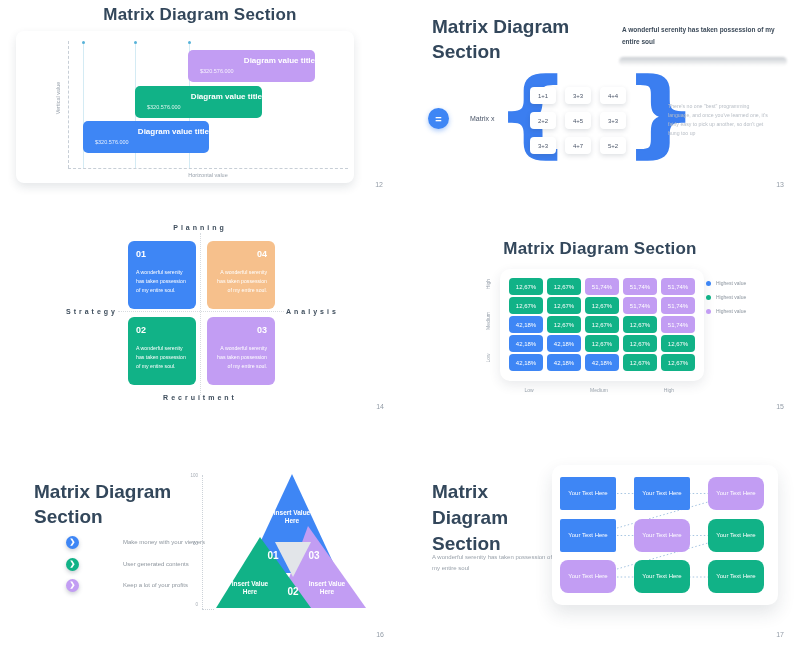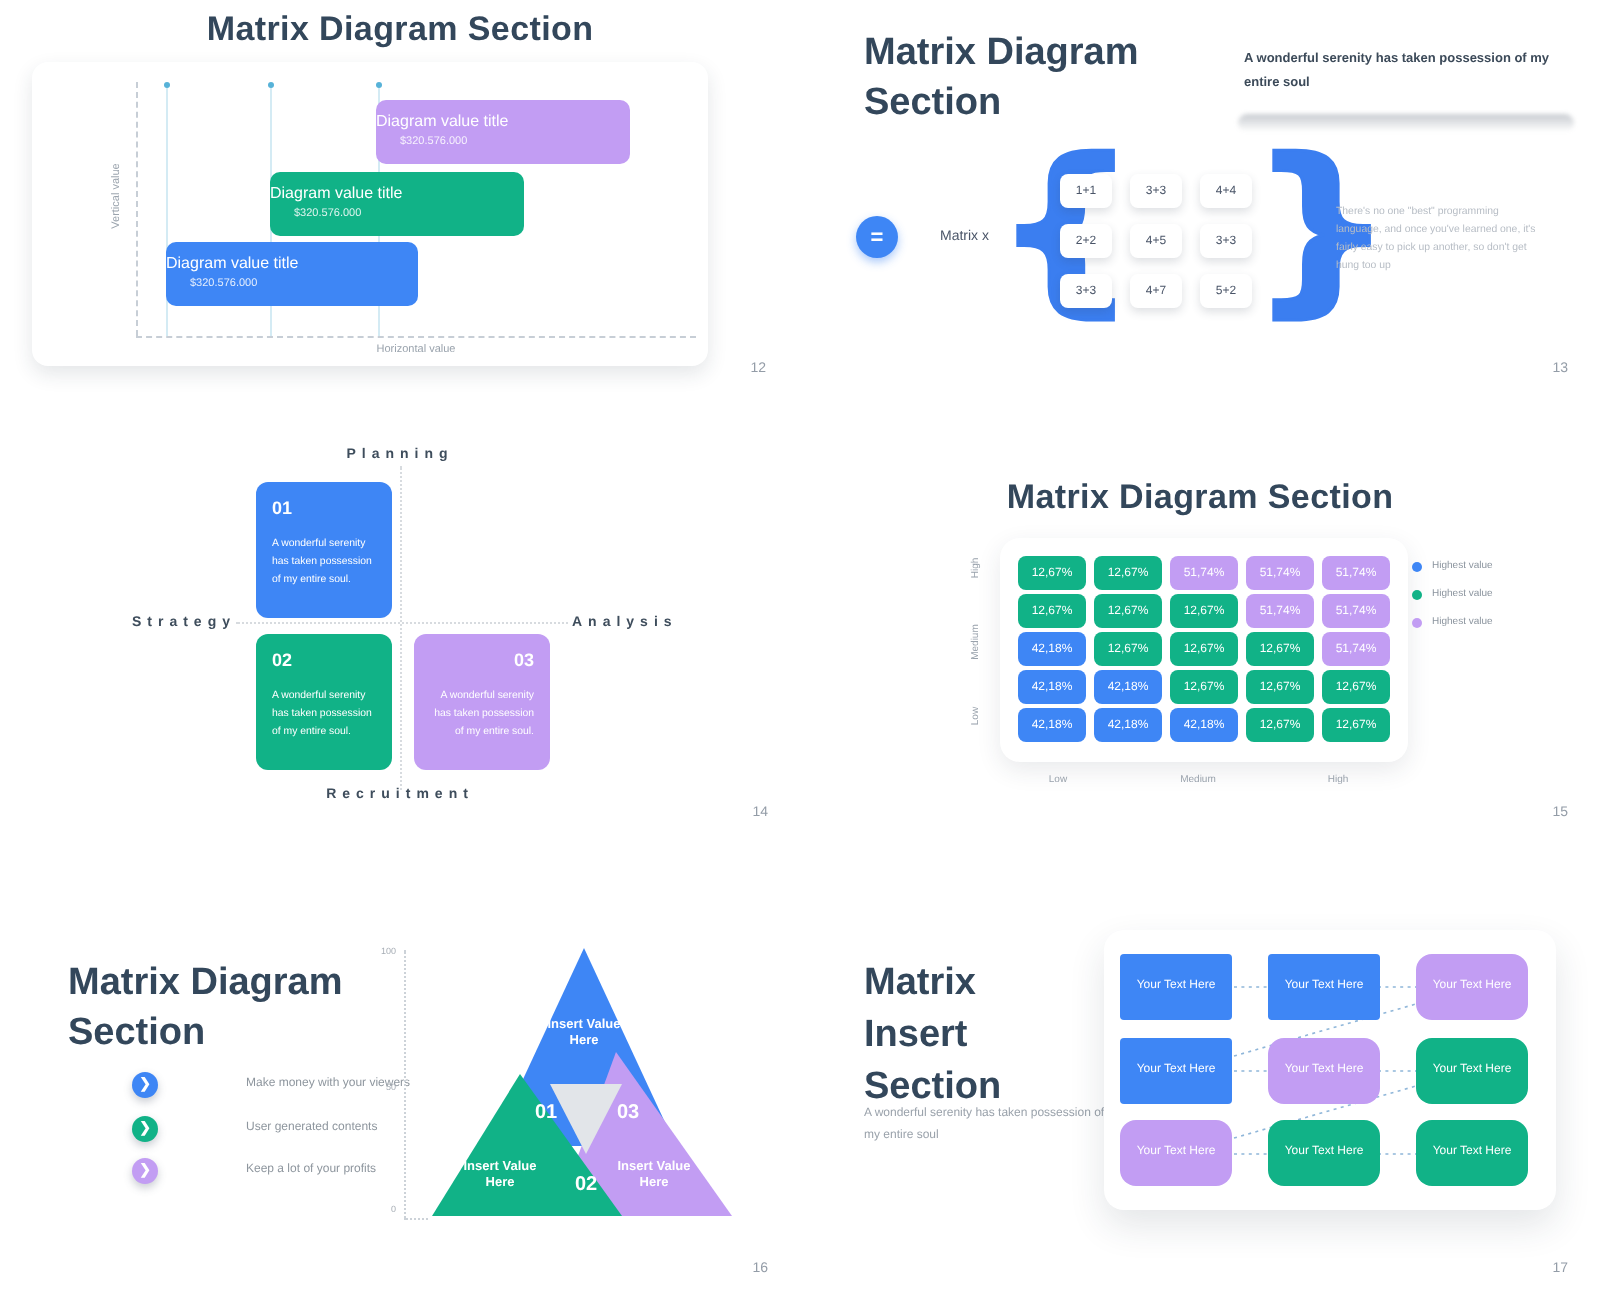--- a/index.html
+++ b/index.html
@@ -19,21 +19,21 @@
 
   
   .card12{position:absolute;left:16px;top:31px;width:338px;height:152px;background:#fff;border-radius:8px;box-shadow:0 4px 10px rgba(35,48,68,.12)}
   .ax-v12{position:absolute;left:52px;top:10px;height:127px;border-left:1px dashed #c7ced6}
   .ax-h12{position:absolute;left:52px;top:137px;width:280px;border-top:1px dashed #c7ced6}
   .ylab12{position:absolute;left:26px;top:64px;font-size:5.5px;color:#9aa3ad;transform:rotate(-90deg);transform-origin:center}
   .xlab12{position:absolute;left:52px;top:141px;width:280px;text-align:center;font-size:5.5px;color:#9aa3ad}
   .guide12{position:absolute;top:12px;height:125px;width:1px;background:#d4ebf4}
   .gdot12{position:absolute;top:10px;width:3px;height:3px;border-radius:50%;background:#57b2d8}
   .bar12{position:absolute;height:32px;border-radius:5px;color:#fff}
-  .bar12 .bt{font-size:8px;font-weight:normal;text-align:left;margin-top:6px}
+  .bar12 .bt{font-size:8px;font-weight:bold;text-align:right;margin-top:6px}
   .bar12 .bv{font-size:5.5px;margin:3px 0 0 12px;opacity:.85}
 
   
   .note13{position:absolute;left:222px;top:24px;width:166px;font-size:6.5px;font-weight:bold;color:#3c4a59;line-height:1.9}
   .shadowbar13{position:absolute;left:219px;top:57px;width:168px;height:9px;border-radius:5px;background:linear-gradient(to bottom,rgba(110,120,133,.38),rgba(255,255,255,0));filter:blur(1px)}
   .eq13{position:absolute;left:28px;top:108px;width:21px;height:21px;border-radius:50%;background:var(--blue);color:#fff;font-size:11px;font-weight:bold;display:flex;align-items:center;justify-content:center;box-shadow:0 2px 5px rgba(62,134,245,.45)}
   .mlabel13{position:absolute;left:70px;top:115px;font-size:7px;color:#4a5568}
   .brace{position:absolute;top:68px;font-size:92px;line-height:1;font-weight:bold;color:#3b7ef0;font-family:"DejaVu Sans",sans-serif;-webkit-text-stroke:1.5px #3b7ef0;transform:scaleX(1.12)}
   .grid13{position:absolute;left:130px;top:87px;display:grid;grid-template-columns:repeat(3,26px);grid-template-rows:repeat(3,17px);gap:8px 9px}
   .grid13 span{background:#fff;border-radius:4px;box-shadow:0 2px 5px rgba(50,60,80,.16);display:flex;align-items:center;justify-content:center;font-size:6px;color:#4a5568}
@@ -138,20 +138,24 @@
   <div class="dotv14"></div>
   <div class="doth14"></div>
   <div class="axlab14" style="left:0;top:7px;width:400px;text-align:center">Planning</div>
   <div class="axlab14" style="left:286px;top:91px">Analysis</div>
   <div class="axlab14" style="left:0;top:177px;width:400px;text-align:center">Recruitment</div>
   <div class="axlab14" style="left:18px;top:91px;width:100px;text-align:right">Strategy</div>
   <div class="quad14 blue" style="left:128px;top:24px">
     <div class="qn">01</div>
     <div class="qt">A wonderful serenity has taken possession of my entire soul.</div>
   </div>
+  <div class="quad14 r orange" style="left:207px;top:24px">
+    <div class="qn">04</div>
+    <div class="qt">A wonderful serenity has taken possession of my entire soul.</div>
+  </div>
   <div class="quad14 green" style="left:128px;top:100px">
     <div class="qn">02</div>
     <div class="qt">A wonderful serenity has taken possession of my entire soul.</div>
   </div>
   <div class="quad14 r purple" style="left:207px;top:100px">
     <div class="qn">03</div>
     <div class="qt">A wonderful serenity has taken possession of my entire soul.</div>
   </div>
   <div class="page-num" style="right:16px;top:186px">14</div>
 </div>
@@ -240,21 +244,21 @@
   </svg>
   <div class="trilab" style="left:266px;top:74px">Insert Value Here</div>
   <div class="trilab" style="left:224px;top:145px">Insert Value Here</div>
   <div class="trilab" style="left:301px;top:145px">Insert Value Here</div>
   <div class="page-num" style="right:16px;top:196px">16</div>
 </div>
 
 <div class="cell" id="c17">
   <div class="title-left" style="left:32px;top:44px;line-height:1.38">
     <div>Matrix</div>
-    <div>Insert</div>
+    <div>Diagram</div>
     <div>Section</div>
   </div>
   <div class="sub17">A wonderful serenity has taken possession of my entire soul</div>
   <div class="card17"></div>
   <svg class="conn17" width="226" height="140" viewBox="0 0 226 140">
     <g stroke="#8fb6d9" stroke-width="0.8" stroke-dasharray="1.5 2.2" fill="none">
       <line x1="65" y1="28.5" x2="82" y2="28.5"></line>
       <line x1="137" y1="28.5" x2="156" y2="28.5"></line>
       <line x1="65" y1="70.5" x2="82" y2="70.5"></line>
       <line x1="137" y1="70.5" x2="156" y2="70.5"></line>

